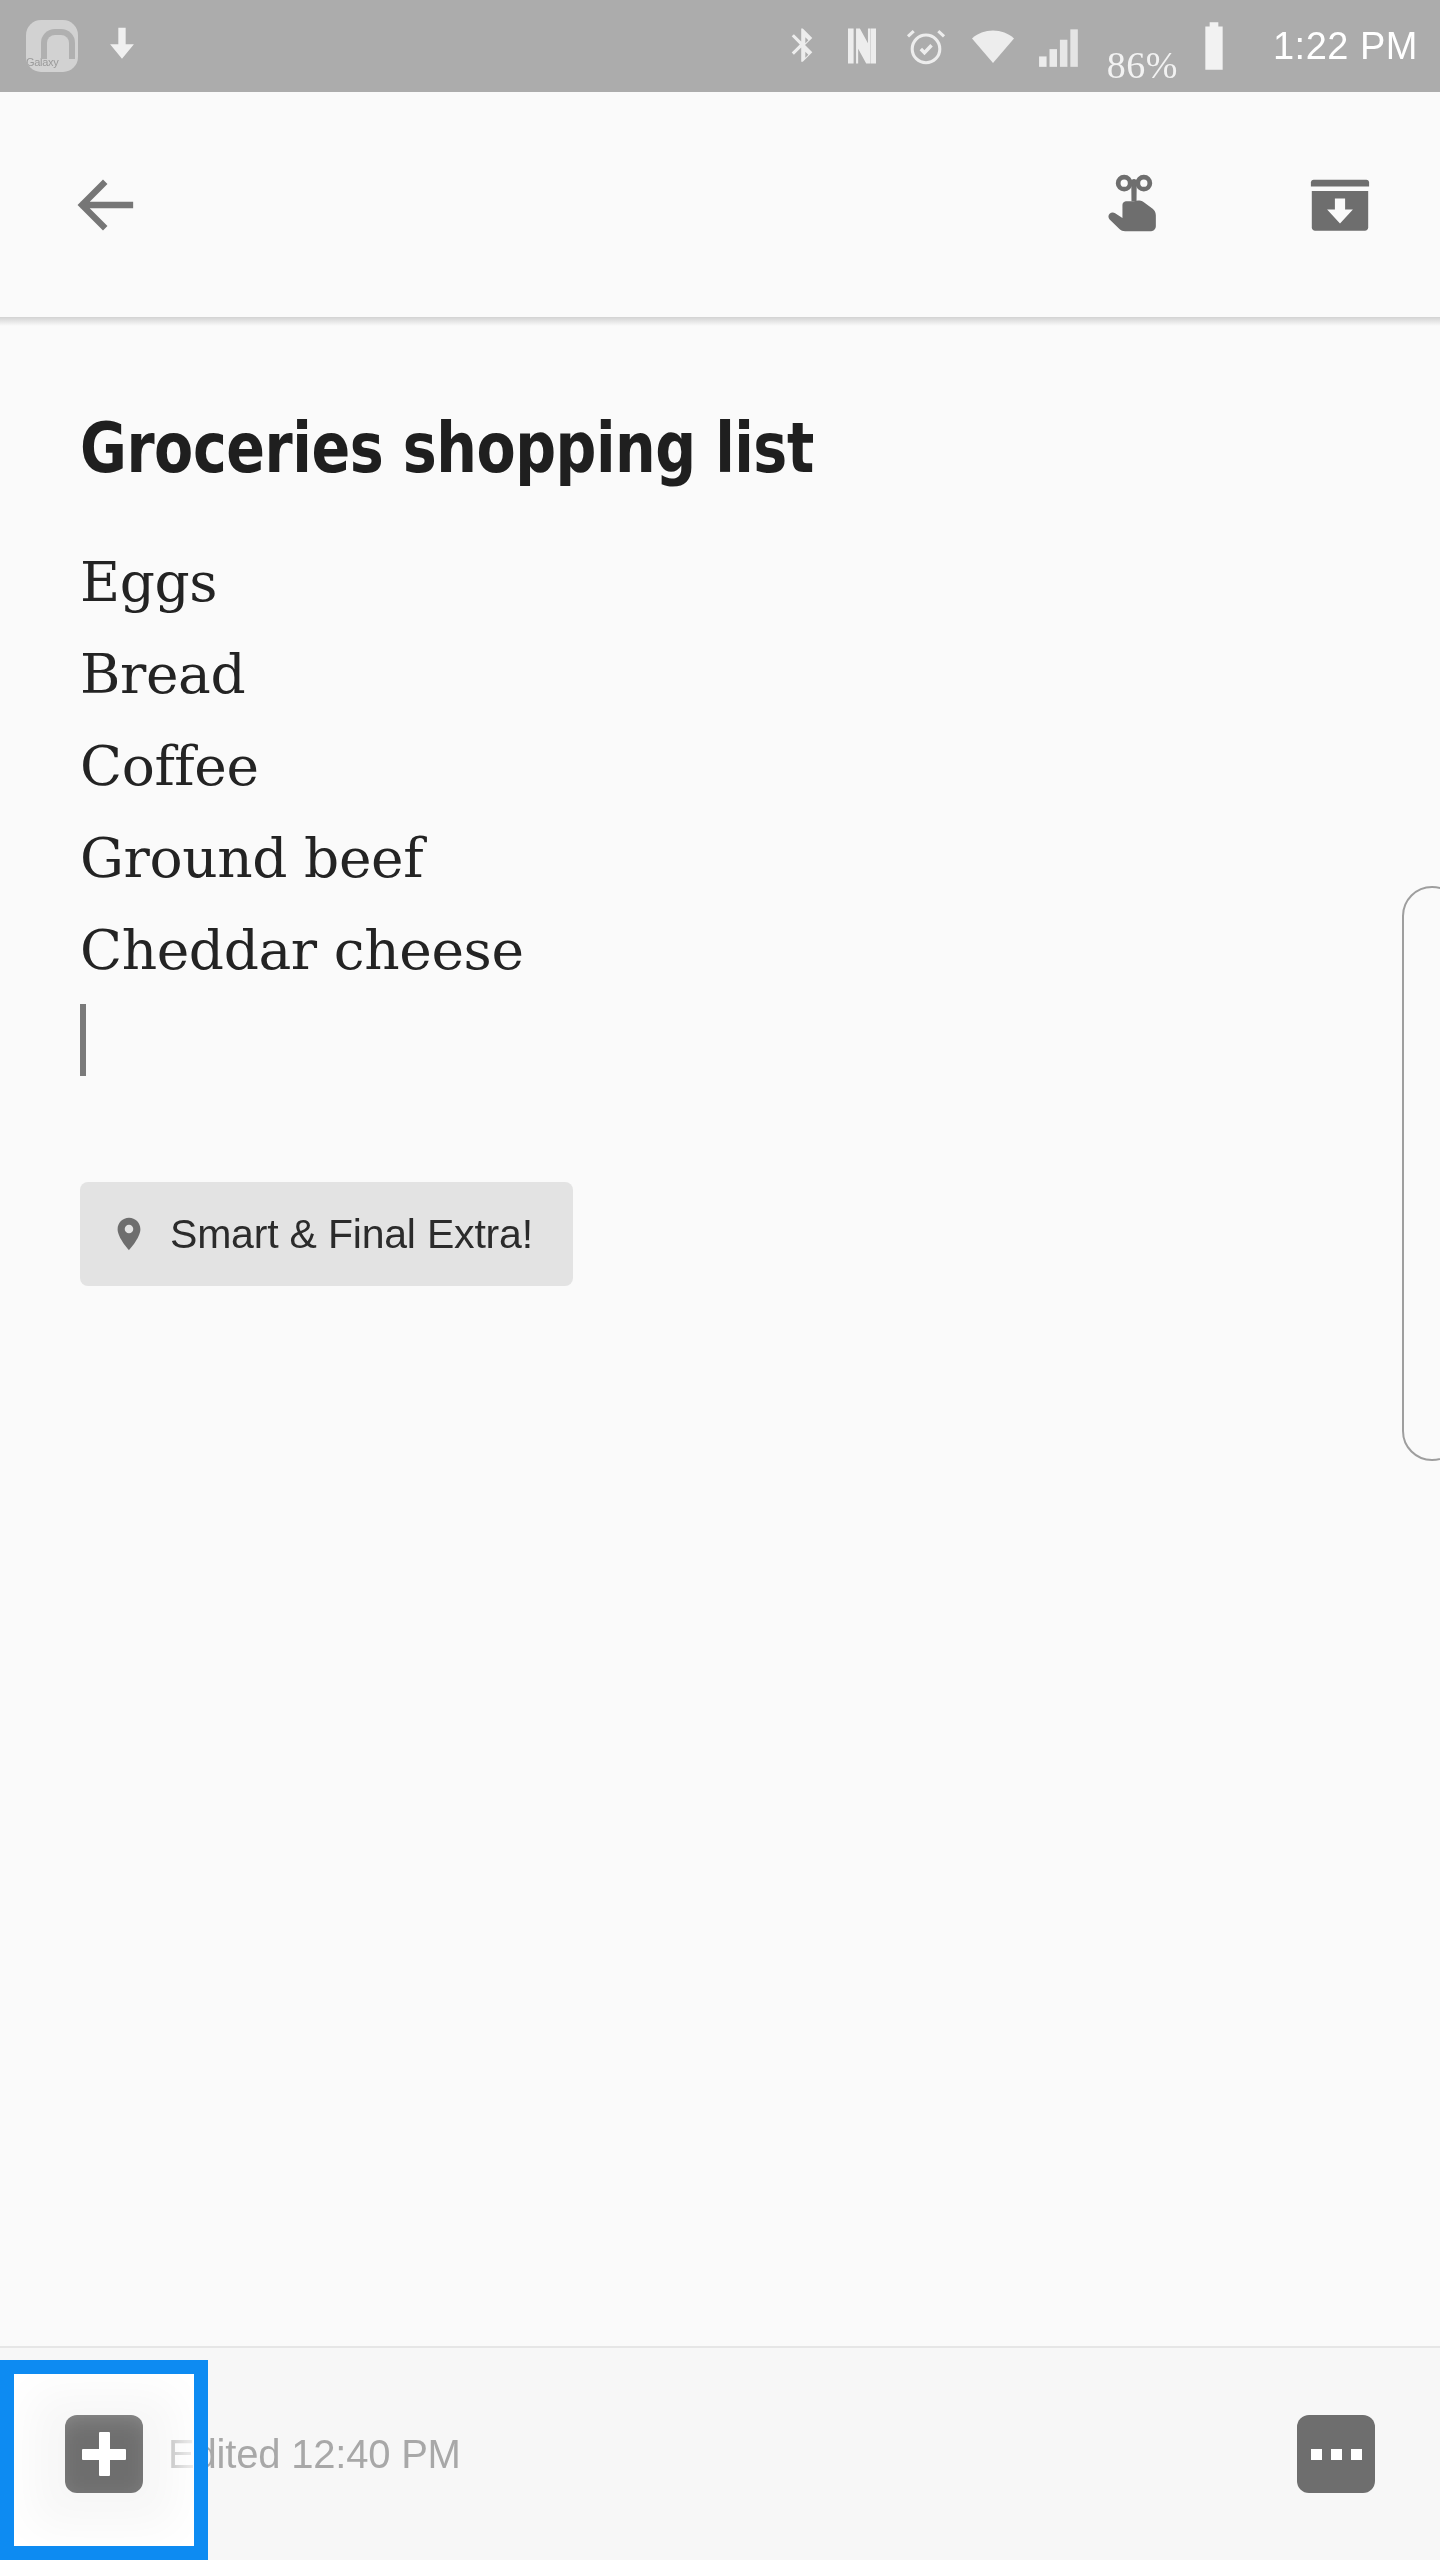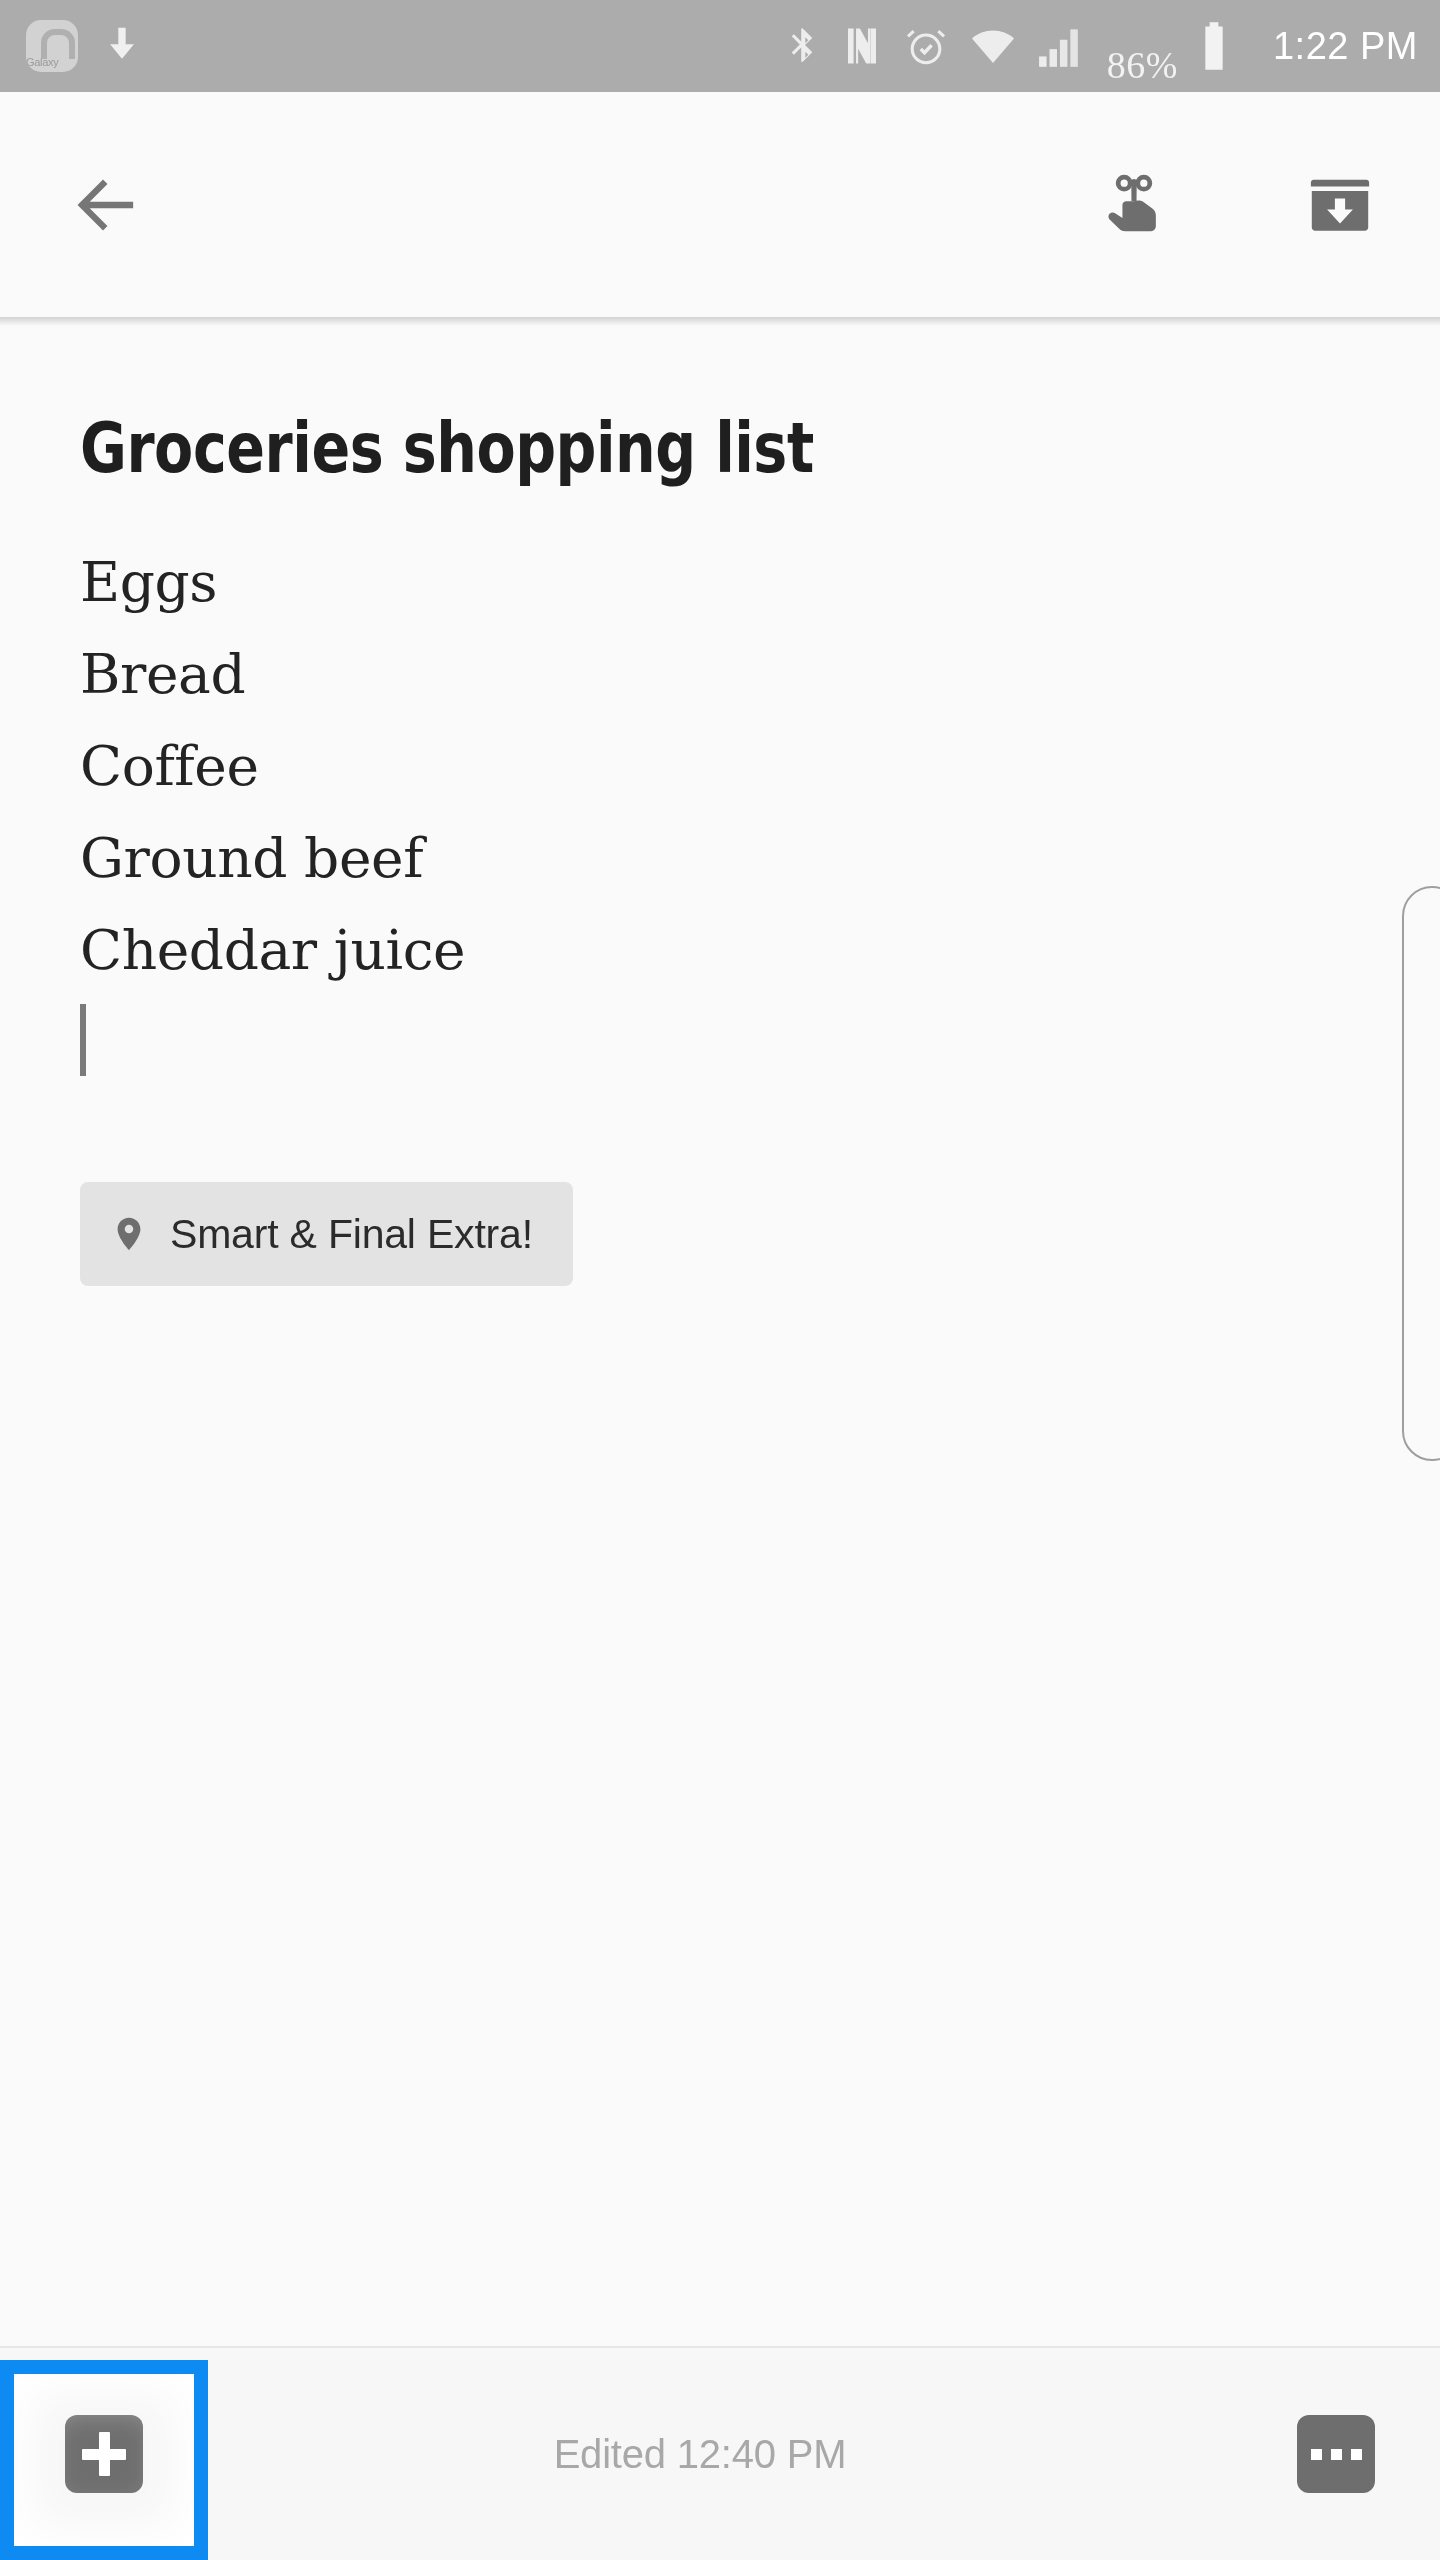--- a/index.html
+++ b/index.html
@@ -227,21 +227,20 @@
   .dots {
     display:flex;
     gap:9px;
   }
   .dots span {
     width:11px; height:11px;
     background:#ffffff;
   }
   .edited-text {
     flex:1;
-    text-align:center;
     font-family:"Liberation Sans", sans-serif;
     font-size:40px;
     color:#a8a8a8;
     letter-spacing:-0.2px;
     margin-left:-40px;
   }
   .more-slot {
     width:208px;
     display:flex;
     align-items:center;
@@ -357,21 +356,21 @@
 
   <div class="note-area">
 
     <div class="note-title">Groceries shopping list</div>
 
     <div class="note-body">
       <div class="note-line">Eggs</div>
       <div class="note-line">Bread</div>
       <div class="note-line">Coffee</div>
       <div class="note-line">Ground beef</div>
-      <div class="note-line">Cheddar juice</div>
+      <div class="note-line">Cheddar cheese</div>
       <div class="caret-line">
         <span class="caret"></span>
       </div>
     </div>
 
     <div class="location-chip">
       <svg width="38" height="50" viewBox="0 0 24 24">
         <path fill="#6e6e6e" d="M12 1.8c-4 0-7.2 3.2-7.2 7.2 0 5.4 7.2 13.2 7.2 13.2s7.2-7.8 7.2-13.2c0-4-3.2-7.2-7.2-7.2z"></path>
         <circle cx="12" cy="8.8" r="2.7" fill="#e3e3e3"></circle>
       </svg>

